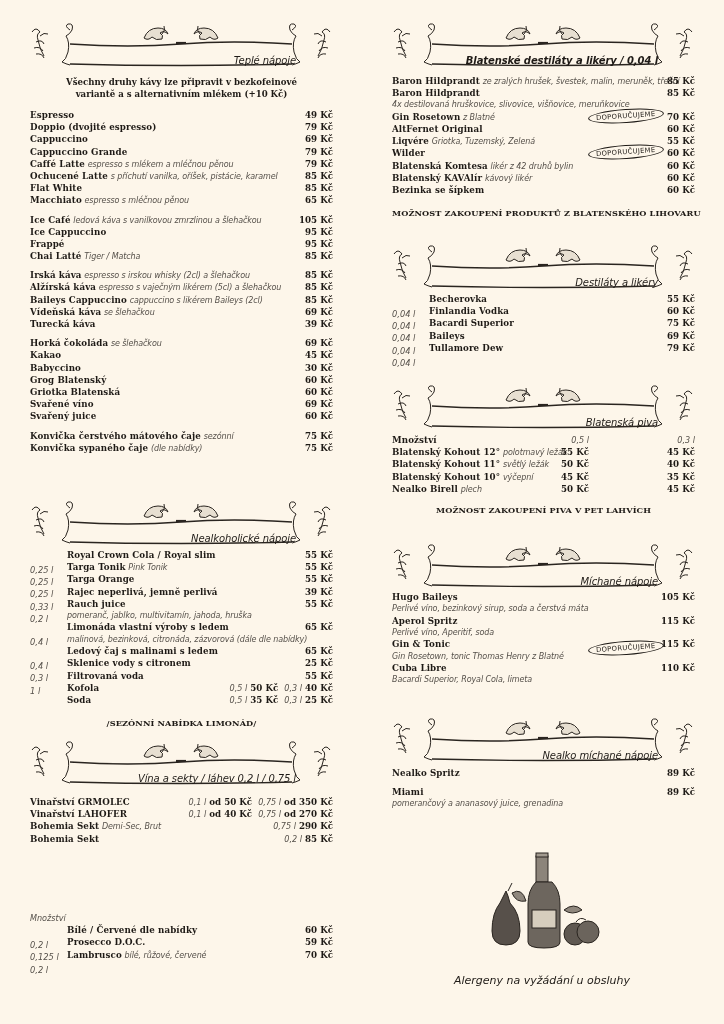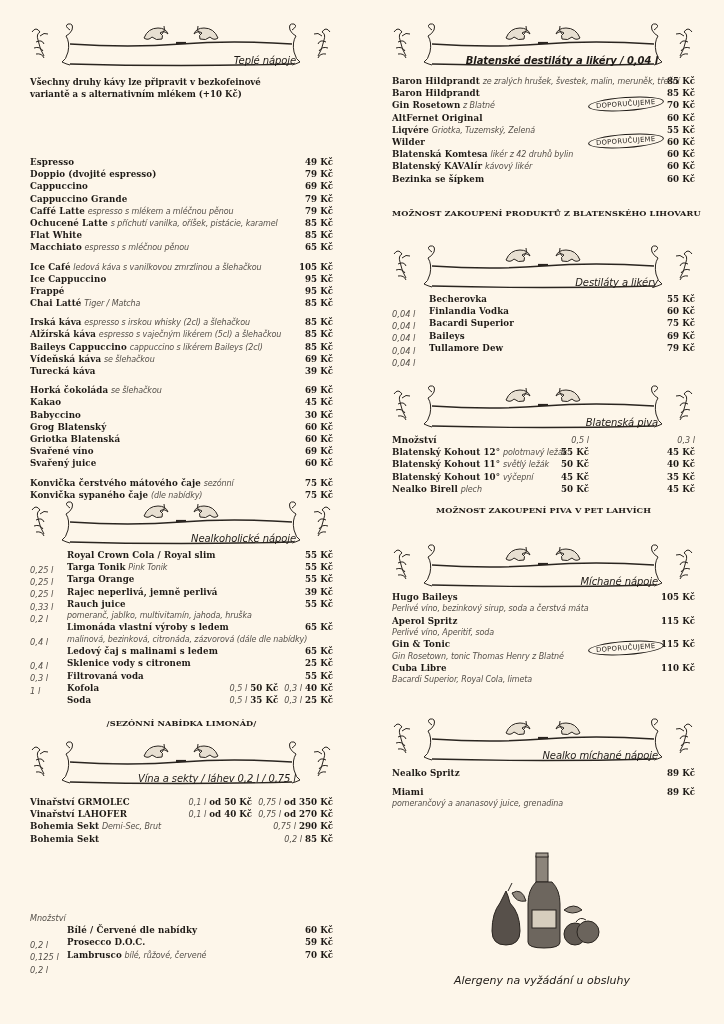--- a/index.html
+++ b/index.html
@@ -19,21 +19,21 @@
   .row { position: relative; height: 12.2px; line-height: 12.2px; font-size: 8.7px; white-space: nowrap; }
   .row .name { font-weight: bold; letter-spacing: 0.1px; }
   .row .desc { font-style: italic; color: #55504a; font-family: "DejaVu Sans", sans-serif; font-size: 8px; font-weight: normal; letter-spacing: -0.1px; }
   .row .price { position: absolute; right: 0; top: 0; font-weight: bold; }
   .row .vol { position: absolute; left: 0; top: 15px; font-style: italic; color: #55504a; font-family: "DejaVu Sans", sans-serif; font-size: 8.3px; }
   .row.indent .name { position: absolute; left: 37px; }
   .row.indent .namewrap { position: absolute; left: 37px; }
   .subdesc { height: 11.5px; line-height: 11.5px; font-style: italic; color: #55504a; font-size: 8px; font-family: "DejaVu Sans", sans-serif; white-space: nowrap; letter-spacing: -0.1px; }
   .subdesc.indent { padding-left: 37px; }
   .gap { height: 7px; }
-  .note { font-weight: bold; font-size: 8.6px; line-height: 12px; }
+  .note { text-align: center; font-weight: bold; font-size: 8.6px; line-height: 12px; }
   .caps { font-weight: bold; font-size: 8.2px; text-align: center; letter-spacing: 0.1px; white-space: nowrap; }
   .sm { font-style: italic; color: #55504a; font-family: "DejaVu Sans", sans-serif; font-weight: normal; font-size: 8.1px; }
   .badge { position: absolute; top: -2px; height: 14px; padding: 0 7px; line-height: 13px;
     font-family: "DejaVu Sans", sans-serif; font-size: 6.8px; font-weight: normal; letter-spacing: 0.3px;
     border: 1px solid #1e1a16; border-radius: 50%; transform: rotate(-4deg); color: #1e1a16; background: transparent; }
   .footer-note { position: absolute; text-align: center; font-style: italic; font-family: "DejaVu Sans", sans-serif; font-size: 11px; color: #1e1a16; }
 </style>
 </head>
 <body>
 
@@ -70,21 +70,21 @@
         <use href="#banner-art"></use>
       </svg>
     <div class="banner-title">Teplé nápoje</div>
   </div>
 
   <div class="inner" style="top:76px;">
     <div class="note">Všechny druhy kávy lze připravit v bezkofeinové</div>
     <div class="note">variantě a s alternativním mlékem (+10 Kč)</div>
   </div>
 
-  <div class="inner" style="top:109px;margin-top:47px;" id="hot-list">
+  <div class="inner" style="top:109px;" id="hot-list">
       <div class="row"><span class="name">Espresso</span><span class="price">49 Kč</span></div>
       <div class="row"><span class="name">Doppio (dvojité espresso)</span><span class="price">79 Kč</span></div>
       <div class="row"><span class="name">Cappuccino</span><span class="price">69 Kč</span></div>
       <div class="row"><span class="name">Cappuccino Grande</span><span class="price">79 Kč</span></div>
       <div class="row"><span class="name">Caffé Latte</span> <span class="desc">espresso s mlékem a mléčnou pěnou</span><span class="price">79 Kč</span></div>
       <div class="row"><span class="name">Ochucené Latte</span> <span class="desc">s příchutí vanilka, oříšek, pistácie, karamel</span><span class="price">85 Kč</span></div>
       <div class="row"><span class="name">Flat White</span><span class="price">85 Kč</span></div>
       <div class="row"><span class="name">Macchiato</span> <span class="desc">espresso s mléčnou pěnou</span><span class="price">65 Kč</span></div>
       <div class="gap"></div>
       <div class="row"><span class="name">Ice Café</span> <span class="desc">ledová káva s vanilkovou zmrzlinou a šlehačkou</span><span class="price">105 Kč</span></div>
@@ -219,20 +219,21 @@
   <div class="banner" style="top:22px;font-weight:bold;">
     <svg width="310" height="50">
         <use href="#banner-art"></use>
       </svg>
     <div class="banner-title">Blatenské destiláty a likéry / 0,04 l</div>
   </div>
 
   <div class="inner" style="top:75px;" id="blatna-list">
       <div class="row"><span class="name">Baron Hildprandt</span> <span class="desc">ze zralých hrušek, švestek, malin, meruněk, třešní</span><span class="price">85 Kč</span></div>
       <div class="row"><span class="name">Baron Hildprandt</span><span class="price">85 Kč</span></div>
+      <span class="subdesc" style="display: block;">4x destilovaná hruškovice, slivovice, višňovice, meruňkovice</span>
       <div class="row"><span class="name">Gin Rosetown</span> <span class="desc">z Blatné</span><span class="badge" style="left: 196px;">DOPORUČUJEME</span><span class="price">70 Kč</span></div>
       <div class="row"><span class="name">AltFernet Original</span><span class="price">60 Kč</span></div>
       <div class="row"><span class="name">Liqvére</span> <span class="desc">Griotka, Tuzemský, Zelená</span><span class="price">55 Kč</span></div>
       <div class="row"><span class="name">Wilder</span><span class="badge" style="left: 196px;">DOPORUČUJEME</span><span class="price">60 Kč</span></div>
       <div class="row"><span class="name">Blatenská Komtesa</span> <span class="desc">likér z 42 druhů bylin</span><span class="price">60 Kč</span></div>
       <div class="row"><span class="name">Blatenský KAVAlír</span> <span class="desc">kávový likér</span><span class="price">60 Kč</span></div>
       <div class="row"><span class="name">Bezinka se šípkem</span><span class="price">60 Kč</span></div>
     </div>
 
   <div class="inner" style="top:208px;">

